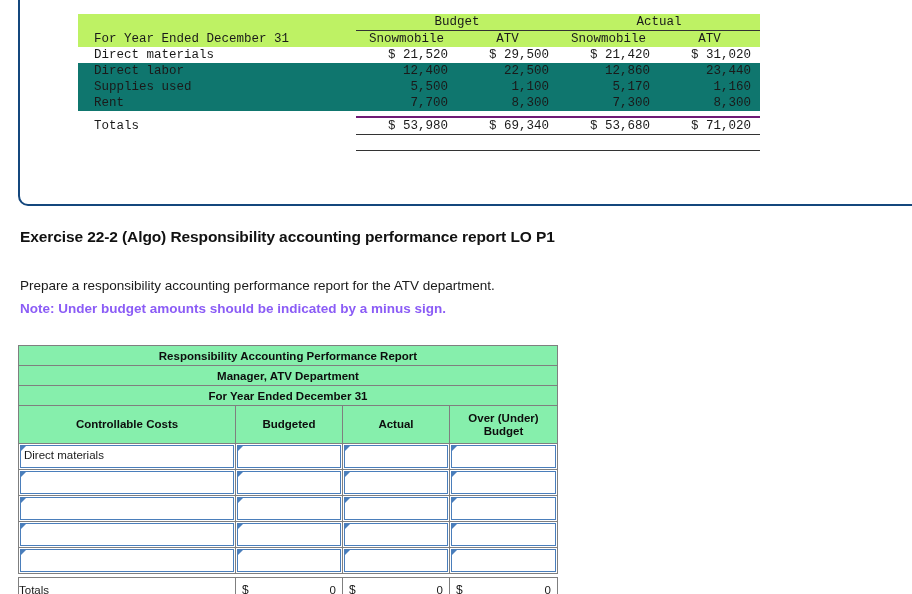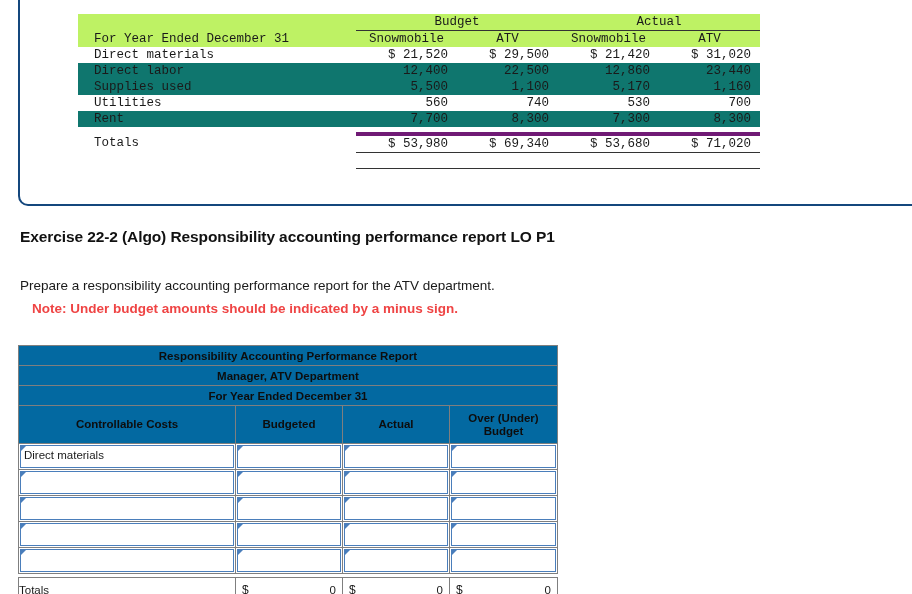--- a/index.html
+++ b/index.html
@@ -64,21 +64,21 @@
   .ref-table .grp-cell {
     text-align: center;
   }
 
   tr.shade-head td { background: #bef264; }
   tr.shade-a td    { background: #ffffff; }
   tr.shade-b td    { background: #0f766e; }
 
   td.grp-underline  { border-bottom: 1px solid #333; }
   tr.totals-row td.num-cell {
-    border-top: 4px solid #701a75;
+    border-top: 2px solid #701a75;
   }
   tr.totals-row td.label-cell { border-top: none; }
   tr.dblrule td.num-cell {
     border-top: 1px solid #333;
     border-bottom: 1px solid #333;
     height: 3px;
     line-height: 3px;
     font-size: 0;
   }
   tr.spacer-row td { height: 5px; line-height: 5px; font-size: 0; }
@@ -99,22 +99,21 @@
     top: 278px;
     font-size: 13.5px;
     color: #1a1a1a;
   }
   #note {
     position: absolute;
     left: 20px;
     top: 301px;
     font-size: 13.5px;
     font-weight: bold;
-    color: #ef4444;
-    margin-left: 12px;
+    color: #8b5cf6;
   }
 
   
   #answer-form {
     position: absolute;
     left: 18px;
     top: 345px;
     width: 539px;
   }
   table.form-table {
@@ -127,21 +126,21 @@
     padding: 0;
     border: 1px solid #7F7F7F;
     box-sizing: border-box;
   }
   .fc-label { width: 217px; }
   .fc-bud   { width: 107px; }
   .fc-act   { width: 107px; }
   .fc-ovr   { width: 108px; }
 
   td.hdr {
-    background: #0369a1;
+    background: #86efac;
     color: #0d0d0d;
     font-weight: bold;
     text-align: center;
     height: 20px;
     font-size: 11.5px;
   }
   td.hdr-col {
     height: 38px;
     vertical-align: middle;
     line-height: 13px;
@@ -252,27 +251,20 @@
           <td class="num-cell">12,860</td>
           <td class="num-cell">23,440</td>
         </tr>
         <tr class="shade-b">
           <td class="label-cell">Supplies used</td>
           <td class="num-cell">5,500</td>
           <td class="num-cell">1,100</td>
           <td class="num-cell">5,170</td>
           <td class="num-cell">1,160</td>
         </tr>
-        <tr class="shade-a">
-          <td class="label-cell">Utilities</td>
-          <td class="num-cell">560</td>
-          <td class="num-cell">740</td>
-          <td class="num-cell">530</td>
-          <td class="num-cell">700</td>
-        </tr>
         <tr class="shade-b">
           <td class="label-cell">Rent</td>
           <td class="num-cell">7,700</td>
           <td class="num-cell">8,300</td>
           <td class="num-cell">7,300</td>
           <td class="num-cell">8,300</td>
         </tr>
 
         <tr class="spacer-row">
           <td></td>

